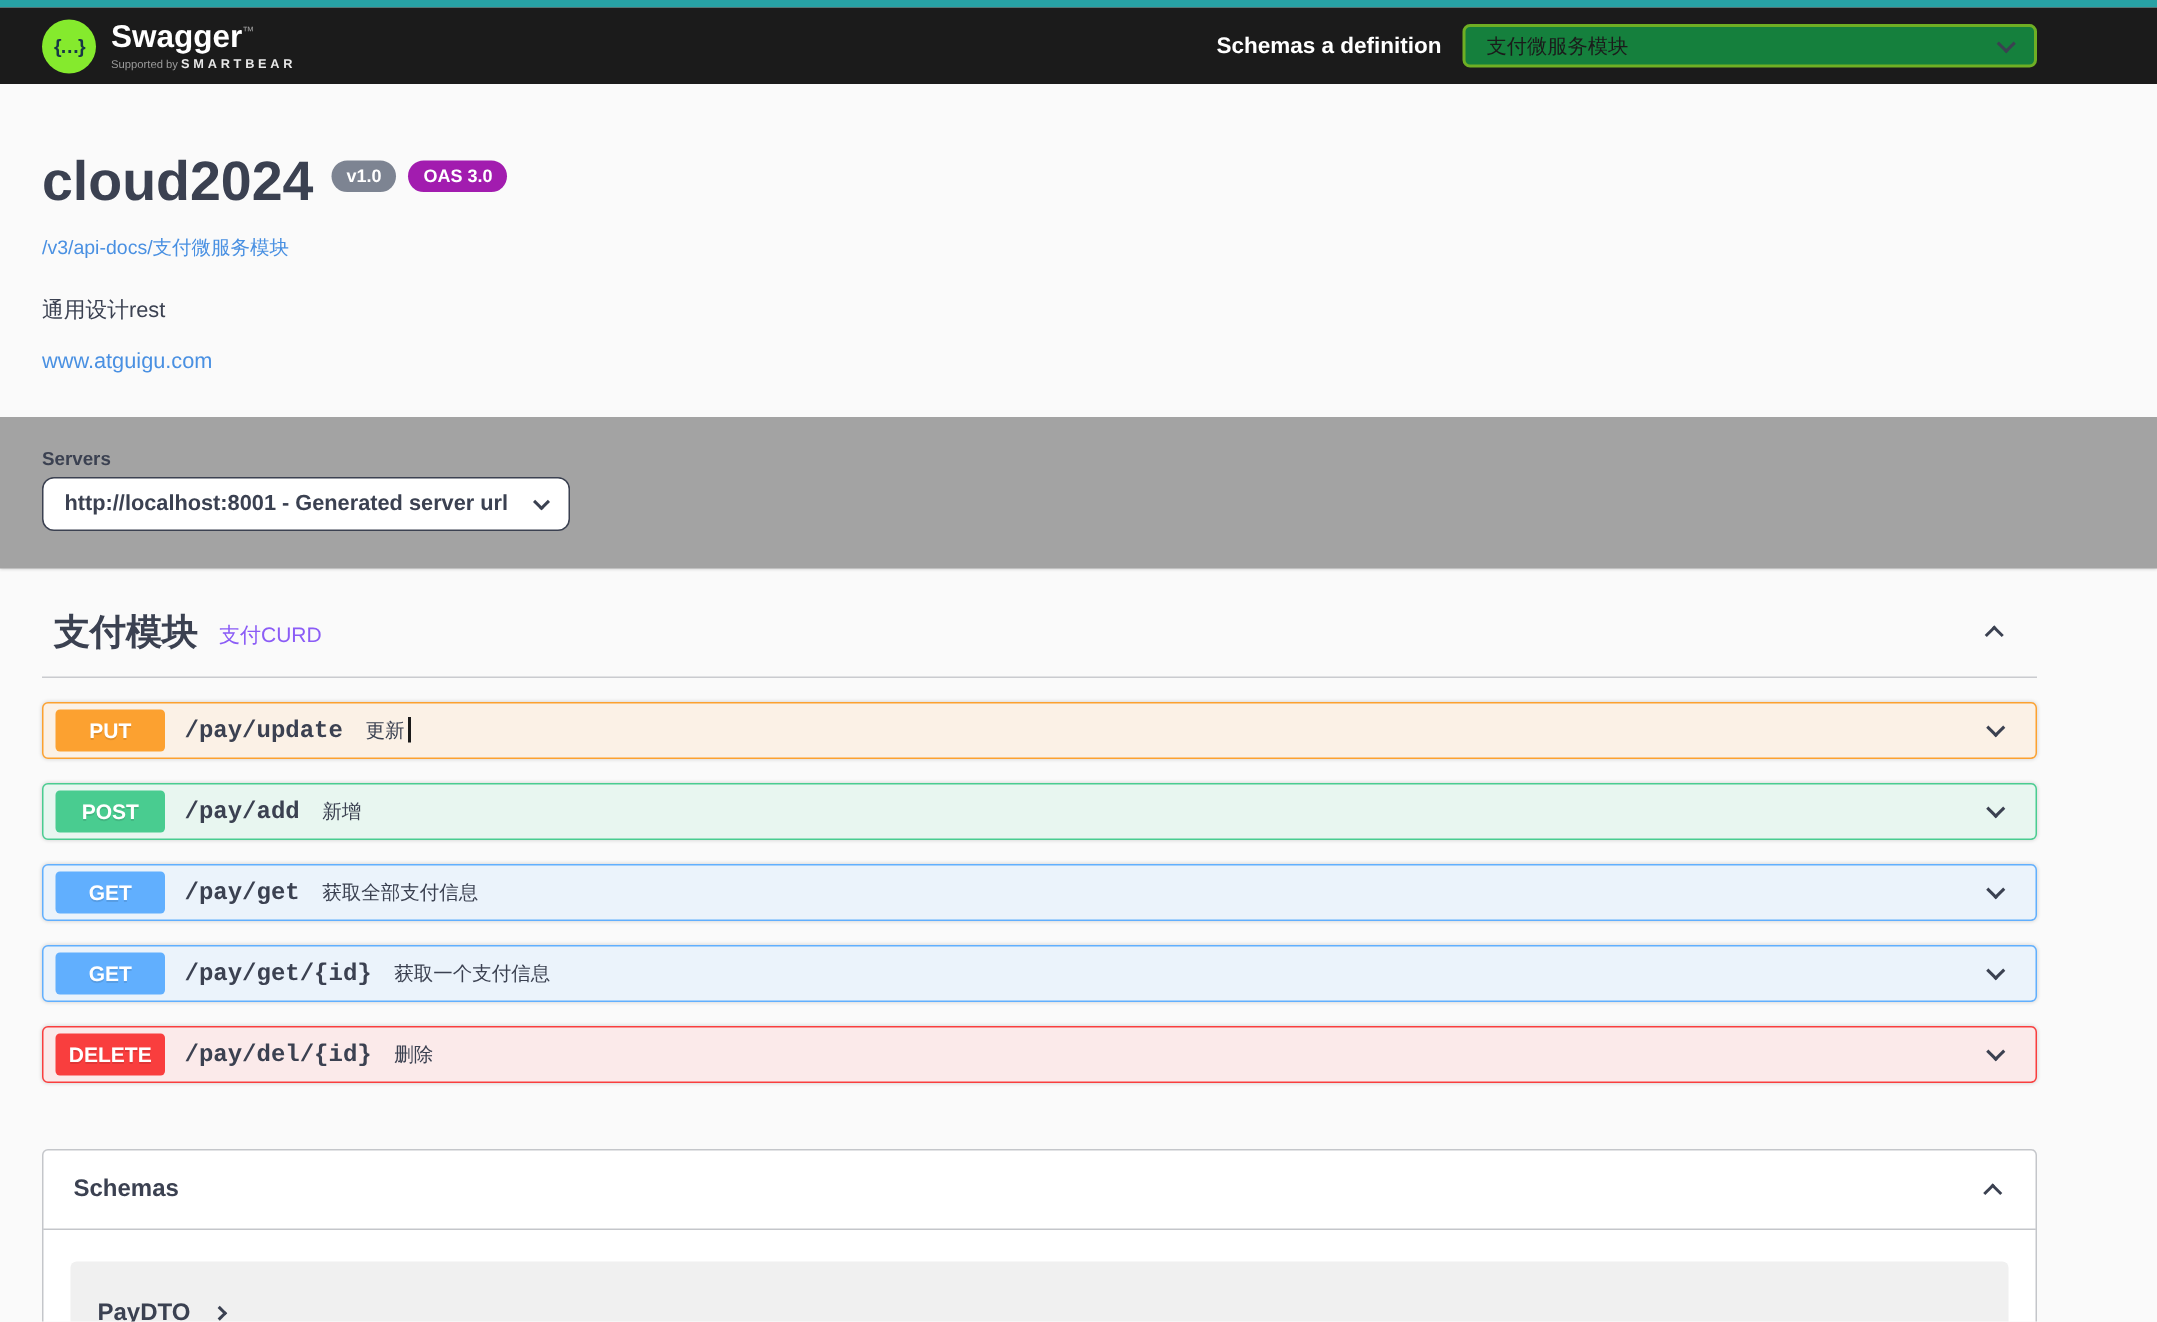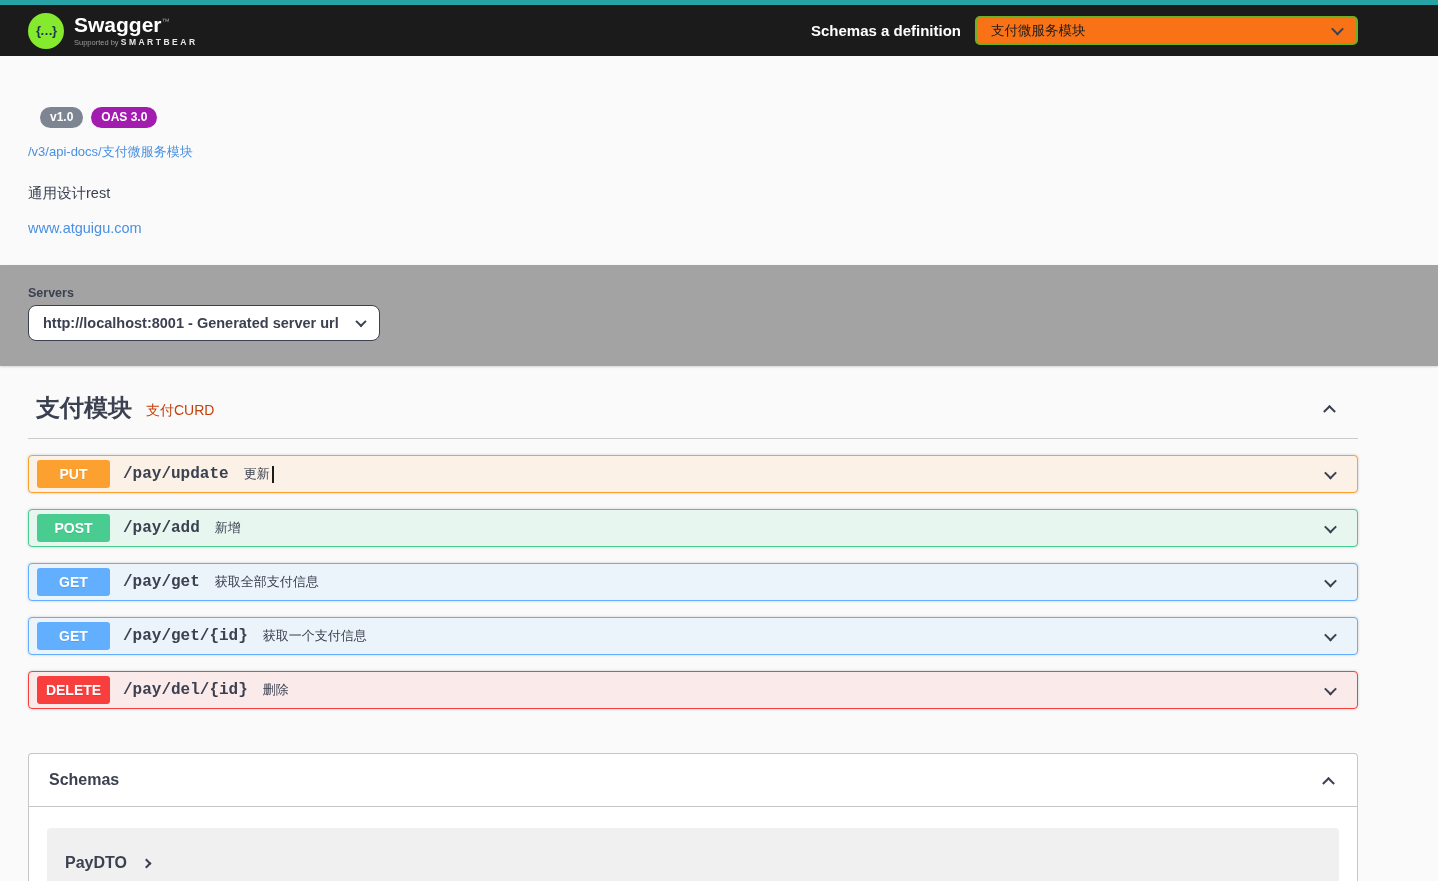--- a/index.html
+++ b/index.html
@@ -26,21 +26,21 @@
     font-weight: bold; font-size: 13px; letter-spacing: -1px;
   }
   .brand-text { margin-left: 10px; display: flex; flex-direction: column; }
   .brand-name { color: #ffffff; font-size: 21px; font-weight: bold; line-height: 1.05; }
   .brand-tm { font-size: 8px; vertical-align: super; opacity: .55; font-weight: normal; }
   .brand-sub { font-size: 7.5px; color: #9a9a9a; margin-top: 1px; }
   .brand-sub b { color: #e8e8e8; letter-spacing: 2.5px; font-size: 8.5px; }
   .definition-area { margin-left: auto; display: flex; align-items: center; gap: 14px; }
   .definition-label { color: #ffffff; font-weight: bold; font-size: 15px; }
   .definition-select {
-    width: 383px; height: 29px; background: #f97316;
+    width: 383px; height: 29px; background: #15803d;
     border: 2px solid #6faf24; border-radius: 5px;
     display: flex; align-items: center;
     padding: 0 14px; font-size: 13.5px; color: #1b1b1b;
     cursor: pointer;
   }
   .definition-select .chev { margin-left: auto; }
 
   
   .chev {
     display: inline-block; width: 9px; height: 9px;
@@ -85,21 +85,21 @@
   
   .content { margin: 0 80px 0 28px; }
   .tag-section { margin-top: 26px; }
   .tag-header {
     display: flex; align-items: center;
     padding: 0 0 14px 8px;
     border-bottom: 1px solid rgba(59,65,81,.25);
     cursor: pointer;
   }
   .tag-title { font-size: 24px; font-weight: bold; color: #3b4151; }
-  .tag-desc { font-size: 14px; color: #c2410c; margin-left: 14px; margin-top: 6px; text-align: center; }
+  .tag-desc { font-size: 14px; color: #8b5cf6; margin-left: 14px; margin-top: 6px; text-align: center; }
   .tag-chevron { margin-left: auto; margin-right: 20px; padding: 4px; cursor: pointer; }
 
   .opblock {
     --opc: #999; --opbg: #fff;
     height: 38px; margin-top: 16px;
     border: 1px solid var(--opc); background: var(--opbg);
     border-radius: 4px;
     box-shadow: 0 0 3px rgba(0,0,0,.19);
     display: flex; align-items: center;
     padding: 0 0 0 8px;
@@ -160,20 +160,21 @@
     <span class="definition-label">Schemas a definition</span>
     <div class="definition-select">
       <span>支付微服务模块</span>
       <span class="chev"></span>
     </div>
   </div>
 </header>
 
 <section class="info">
   <div class="info-title-row">
+    <h1 class="api-title">cloud2024</h1>
     <div class="badges">
       <span class="pill version">v1.0</span>
       <span class="pill oas">OAS 3.0</span>
     </div>
   </div>
   <a class="spec-link">/v3/api-docs/支付微服务模块</a><br>
   <p class="api-description">通用设计rest</p>
   <a class="external-link">www.atguigu.com</a>
 </section>
 

